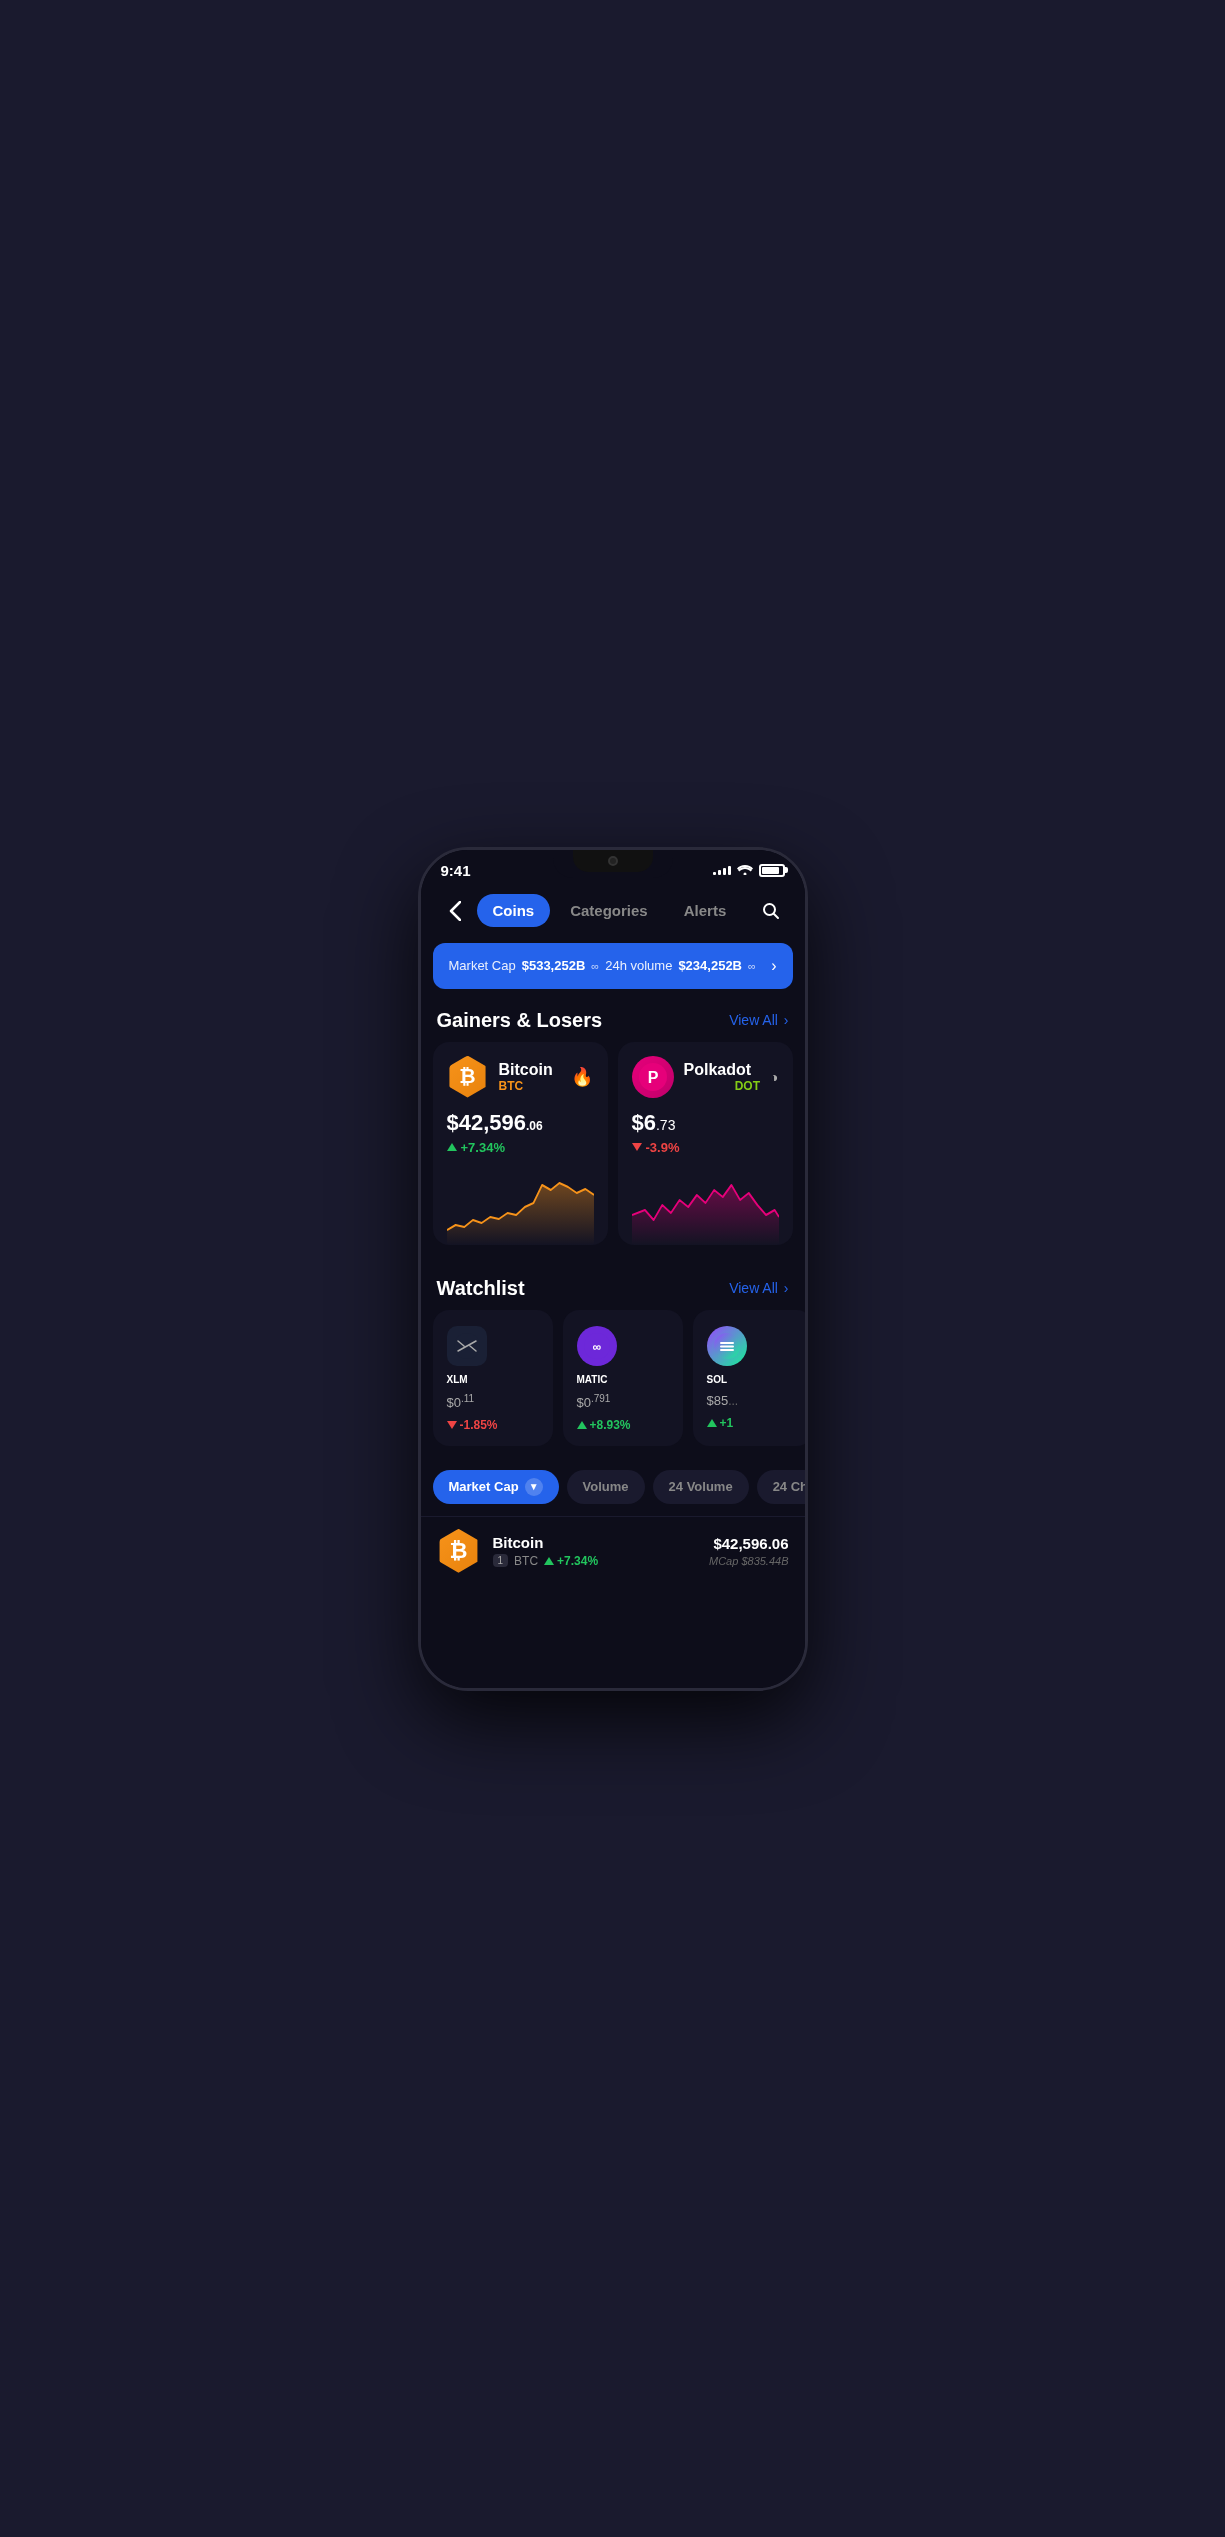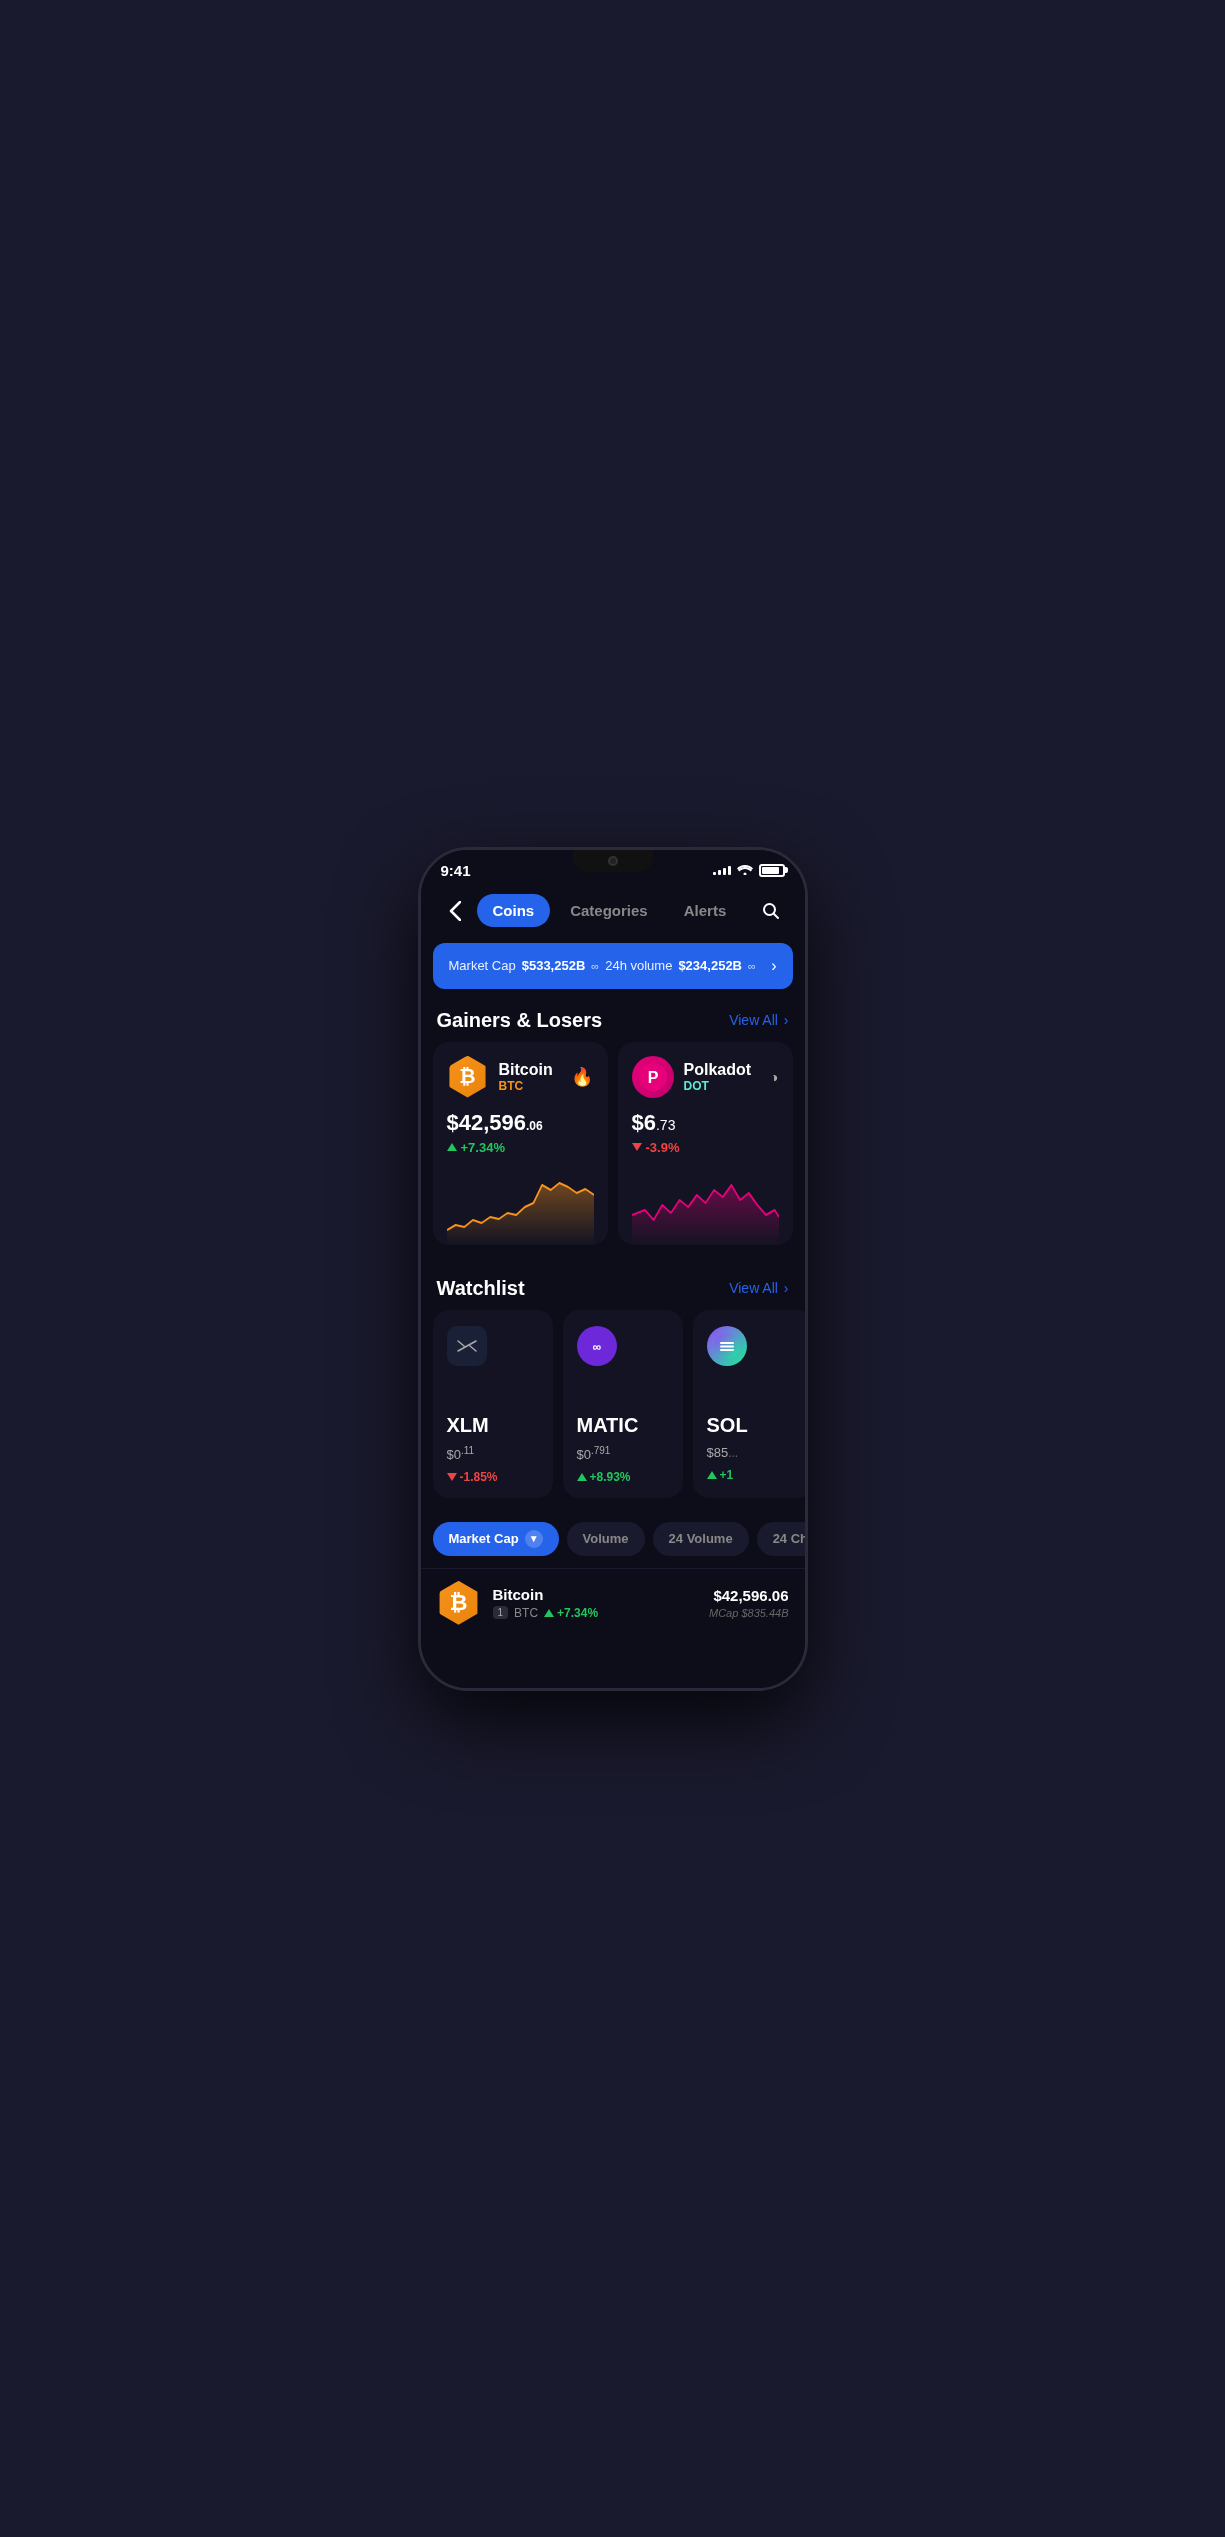--- a/index.html
+++ b/index.html
@@ -265,21 +265,21 @@
     .coin-name {
       font-size: 16px;
       font-weight: 700;
       color: #fff;
     }
     .coin-symbol {
       font-size: 12px;
       font-weight: 600;
     }
     .btc-symbol { color: #f7931a; }
-    .dot-symbol { color: #5eead4; }
+    .dot-symbol { color: #84cc16; text-align: right; }
     .coin-badge {
       font-size: 18px;
     }
     .coin-price {
       font-size: 22px;
       font-weight: 700;
       color: #fff;
       margin-bottom: 4px;
     }
     .coin-change {
@@ -342,24 +342,23 @@
       border-radius: 10px;
       display: flex;
       align-items: center;
       justify-content: center;
       font-size: 18px;
     }
     .xlm-icon-bg { background: #1a2035; }
     .matic-icon-bg { background: #6d28d9; border-radius: 50%; }
     .sol-icon-bg { background: linear-gradient(135deg, #9945ff, #14f195); border-radius: 50%; }
     .watch-symbol {
-      font-size: 20px;
-      font-weight: 700;
-      color: #fff;
-      margin-top: 40px;
+      font-size: 10px;
+      font-weight: 700;
+      color: #fff;
     }
     .watch-price {
       font-size: 13px;
       color: #aaa;
     }
     .watch-price sup { font-size: 10px; }
     .watch-change {
       font-size: 12px;
       font-weight: 600;
       display: flex;

